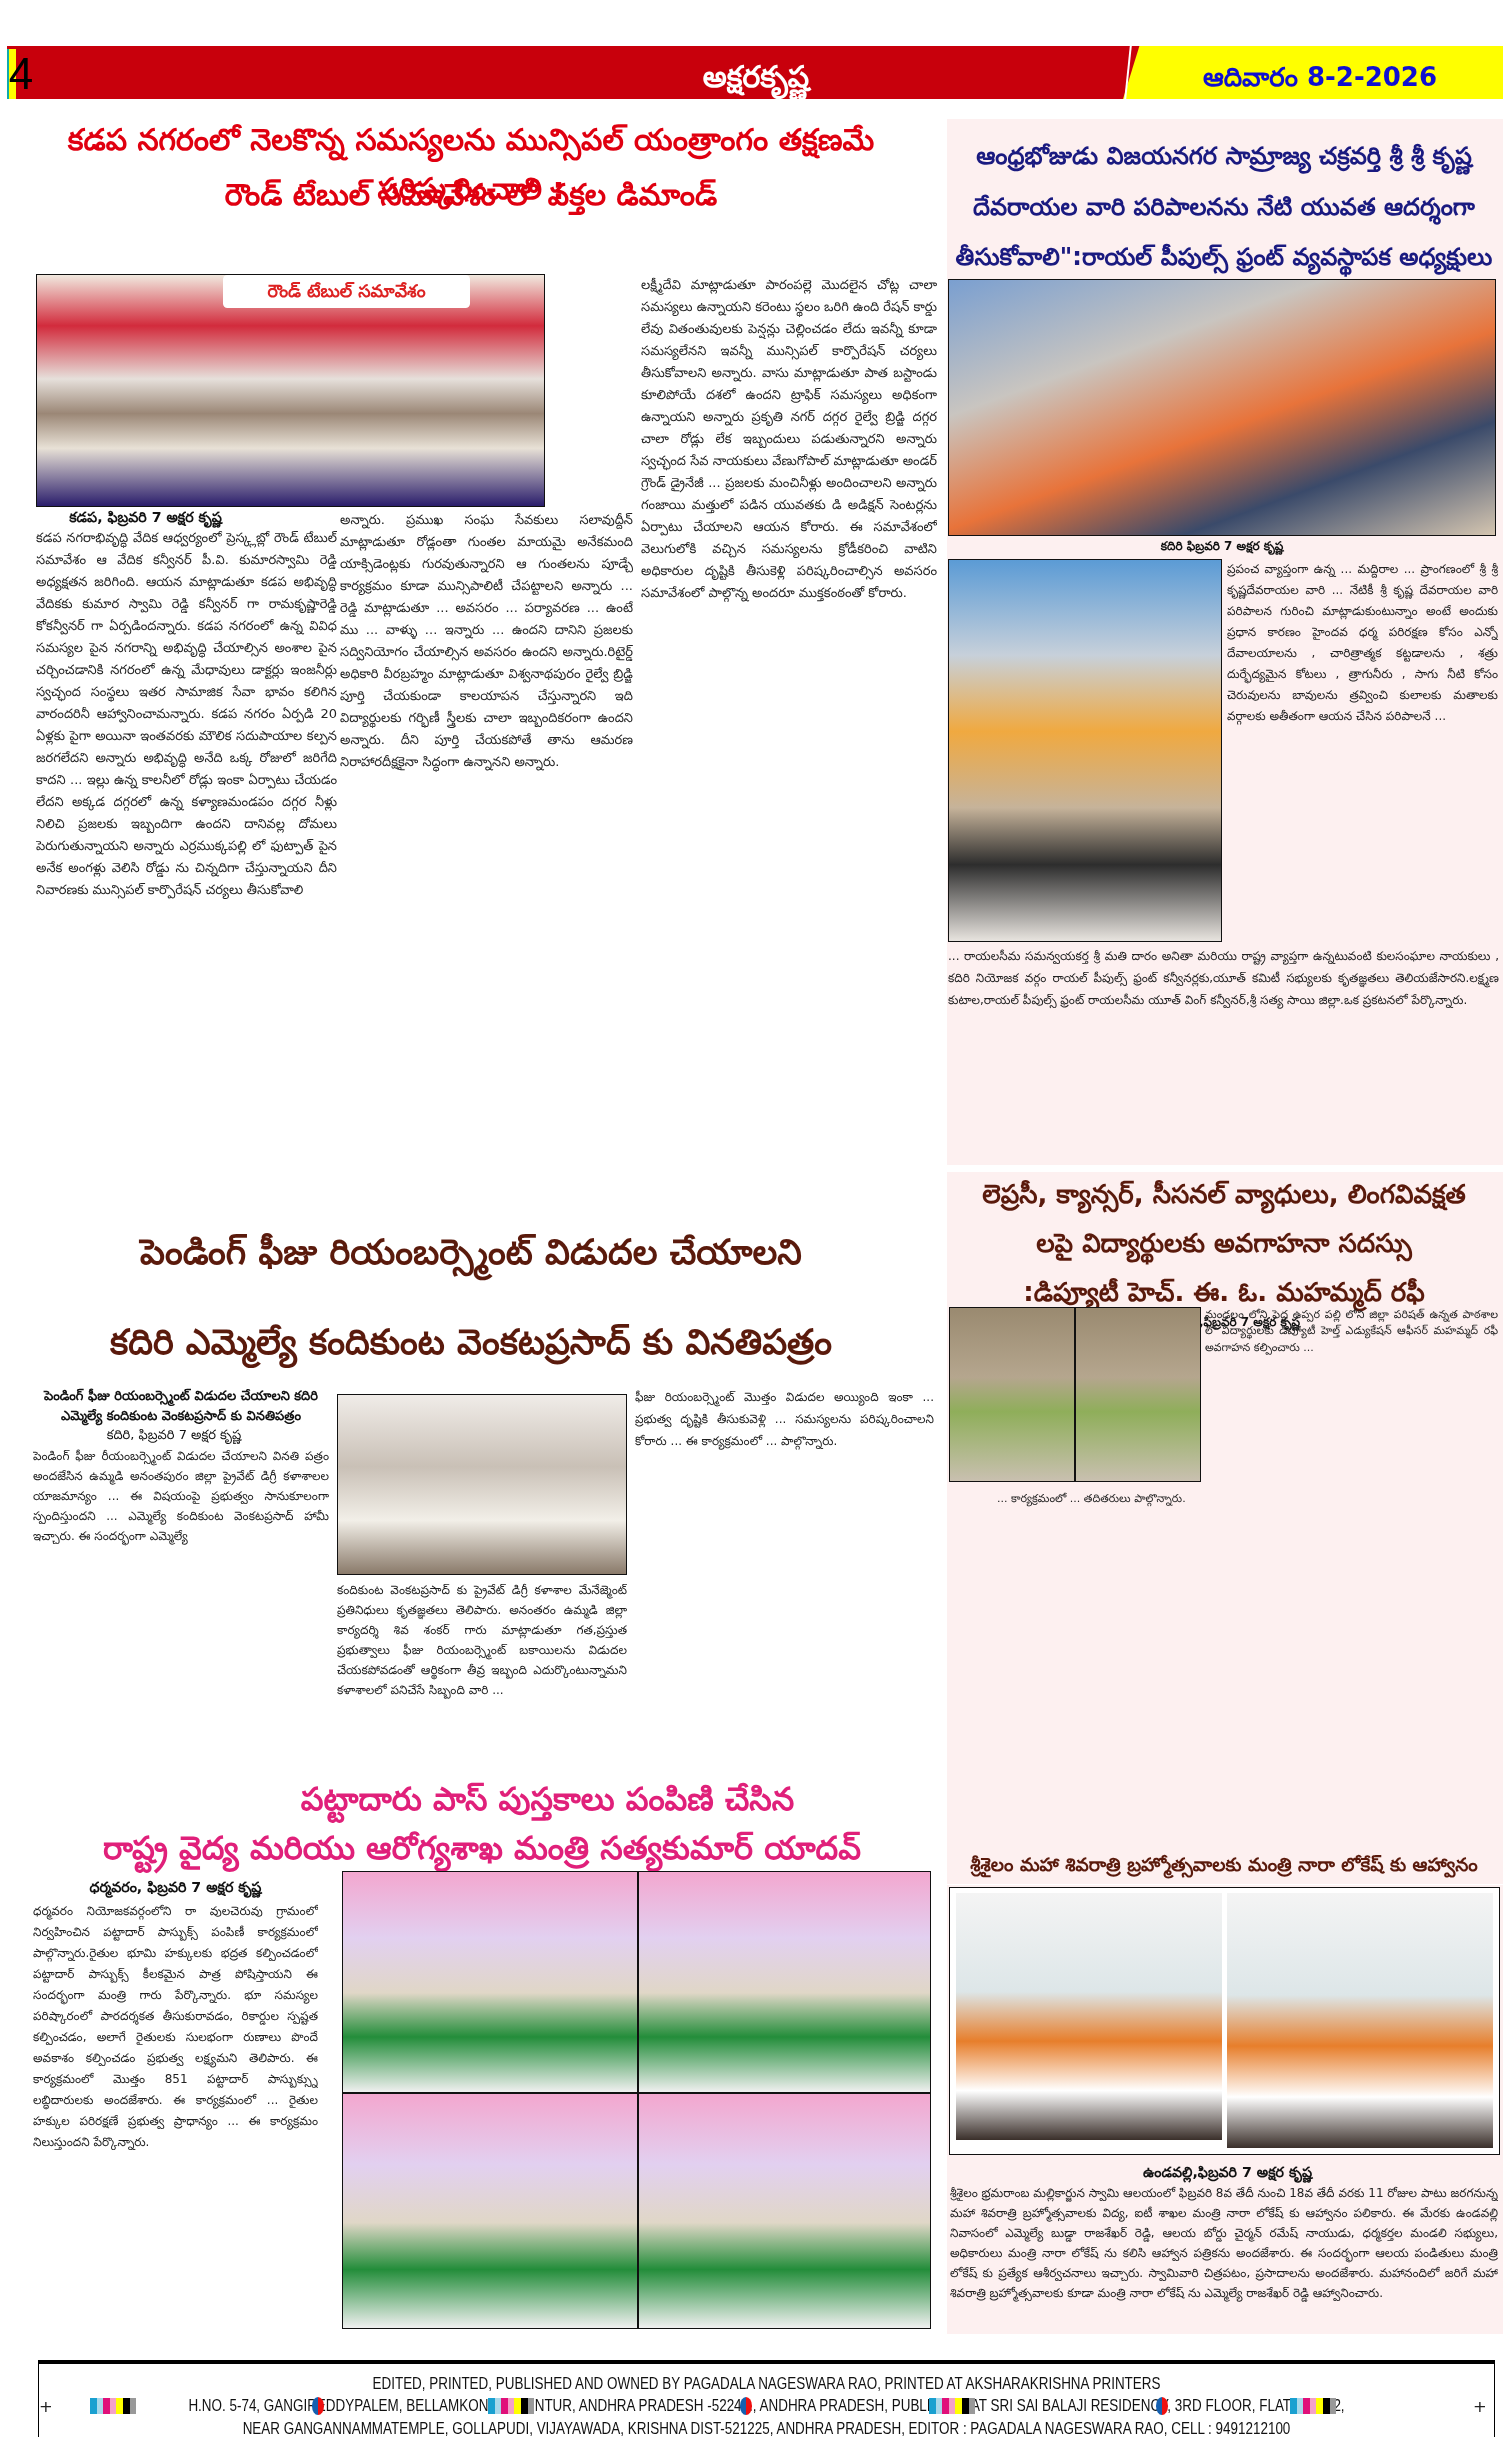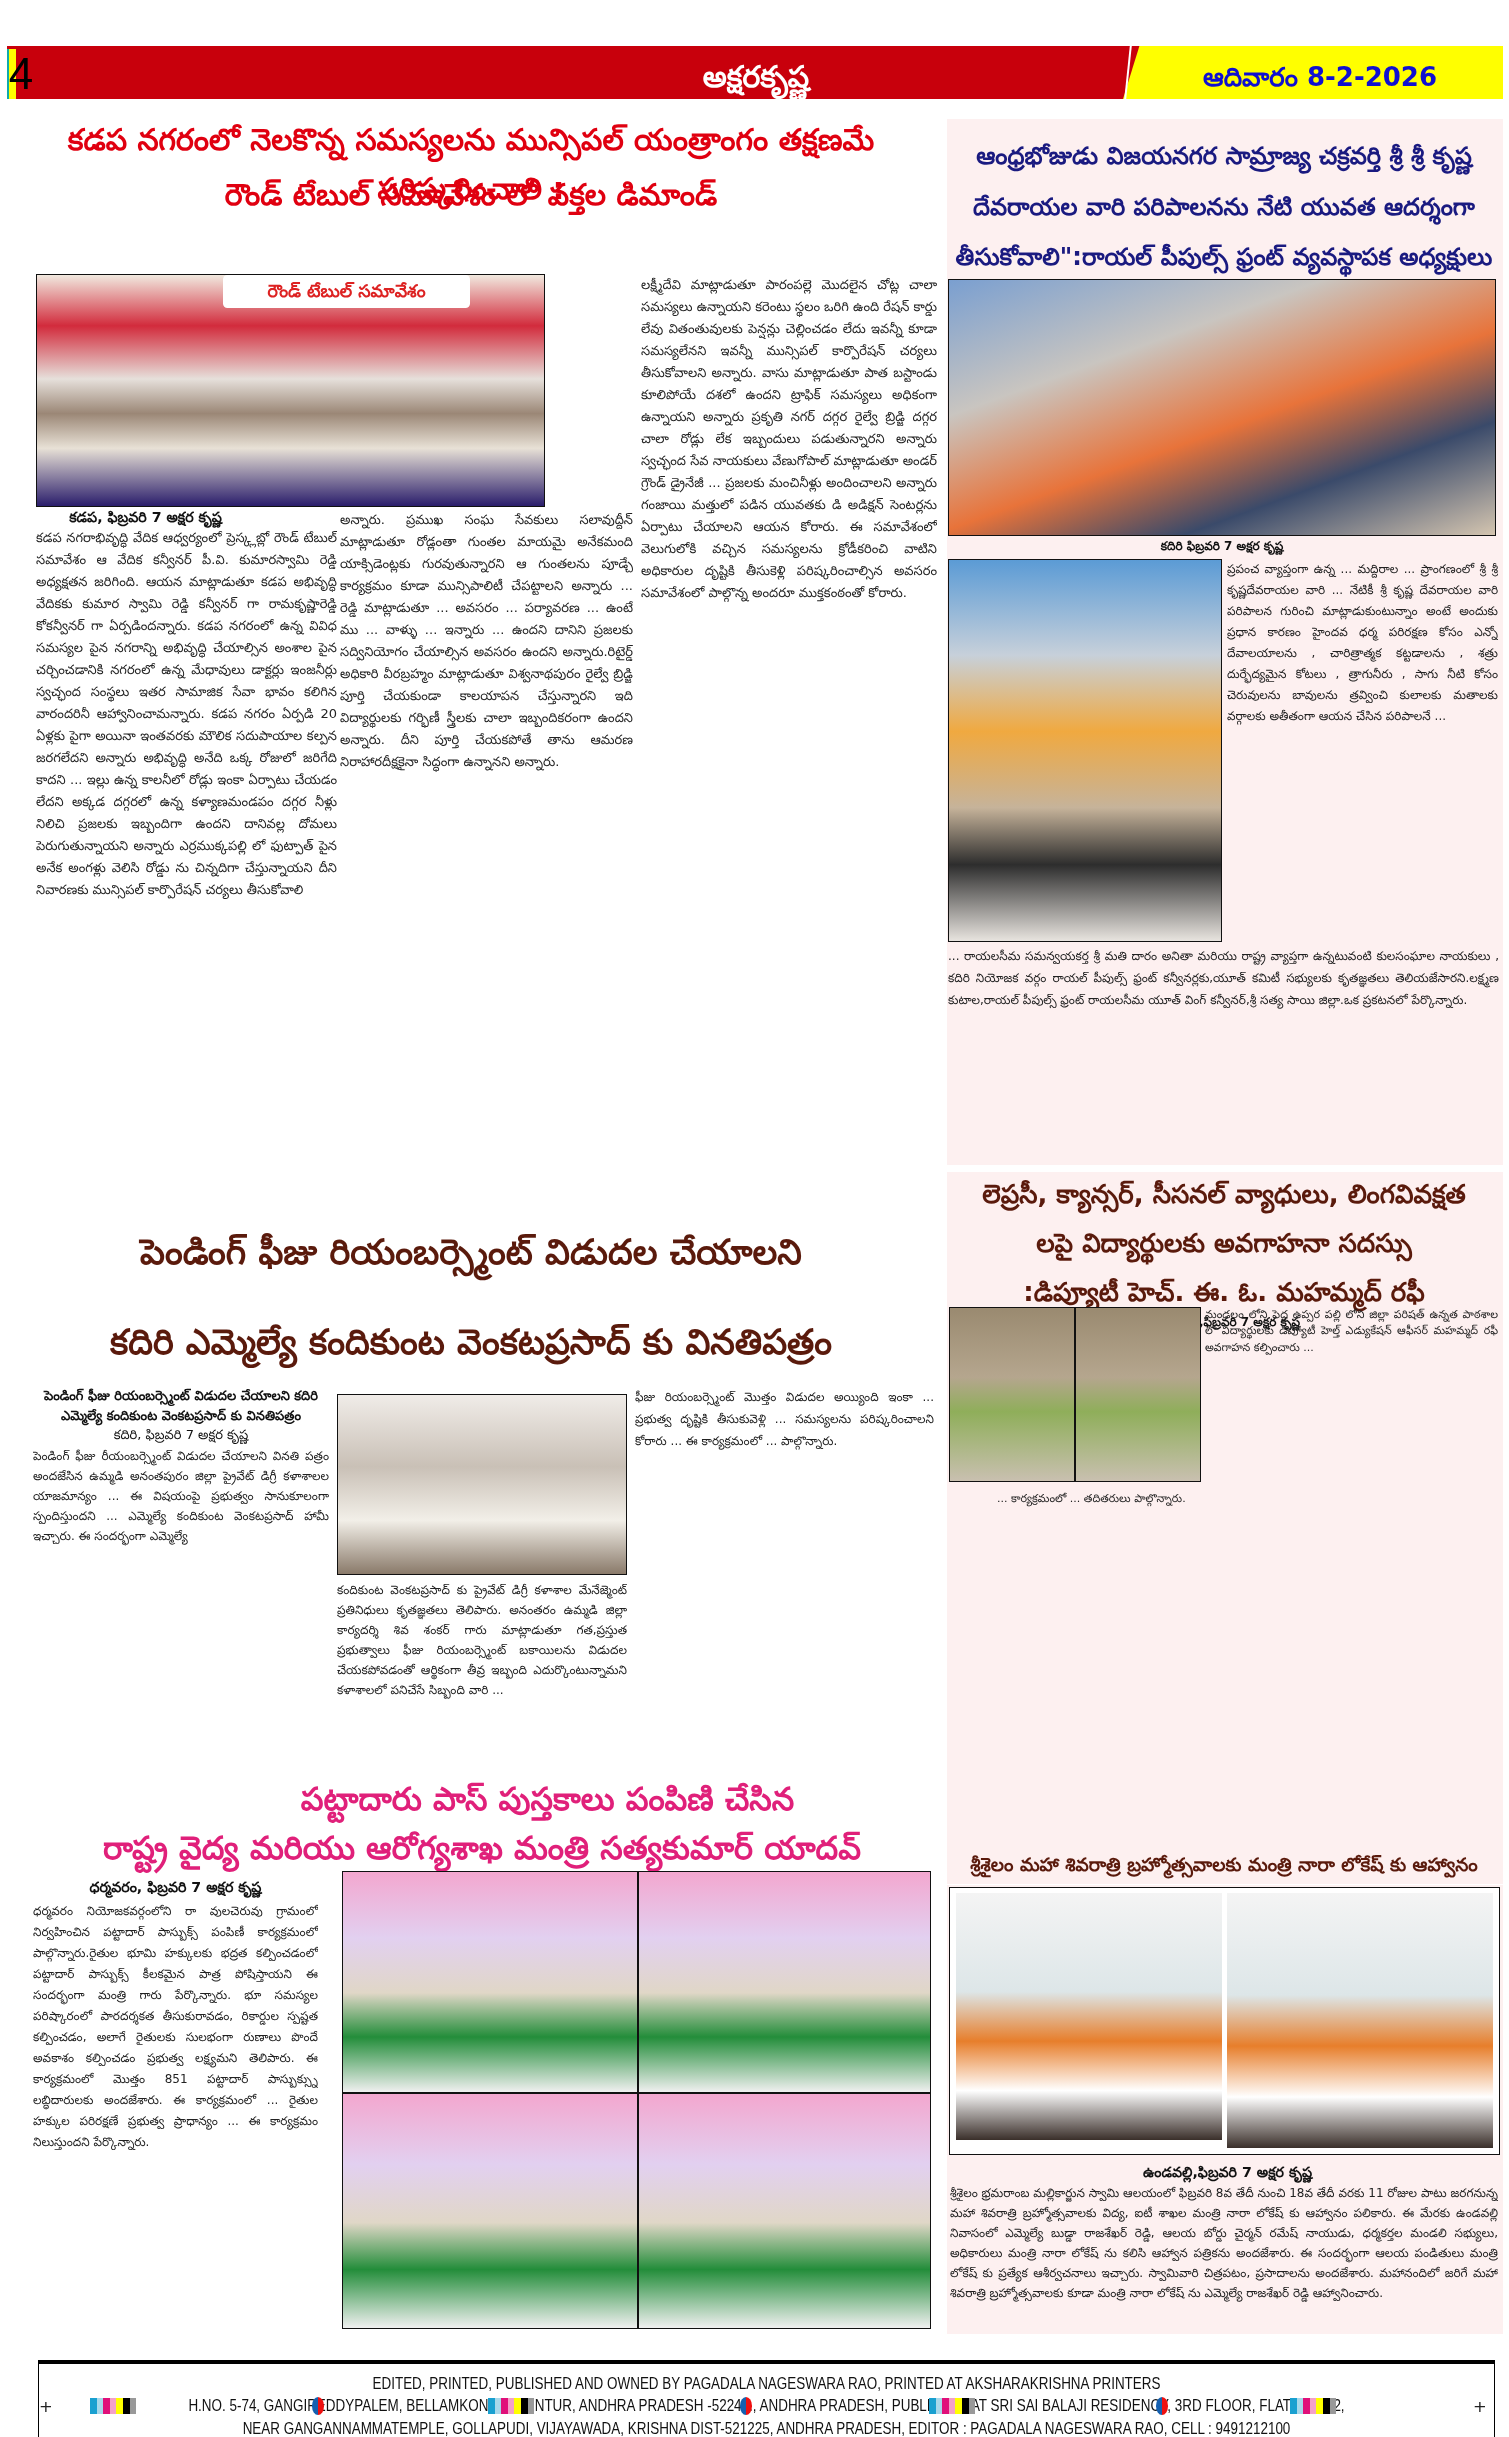--- a/index.html
+++ b/index.html
@@ -68,21 +68,21 @@
 <div class="abs hl navy" style="left:953px;top:283px;width:542px;font-size:24px;line-height:50px">తిరుమల శెట్టి రెడ్డి శేఖర్ రాయల్.</div>
 <div class="abs photo ph-b" style="left:948px;top:279px;width:548px;height:257px"></div>
 <div class="abs dl" style="left:1096px;top:539px;width:252px;font-size:12px">కదిరి ఫిబ్రవరి 7 అక్షర కృష్ణ</div>
 <div class="abs photo ph-c" style="left:948px;top:559px;width:274px;height:383px"></div>
 <div class="abs body" style="left:1227px;top:559px;width:271px;height:383px;font-size:12px;line-height:21px">ప్రపంచ వ్యాప్తంగా ఉన్న ... మద్దిరాల ... ప్రాంగణంలో శ్రీ శ్రీ కృష్ణదేవరాయల వారి ... నేటికీ శ్రీ కృష్ణ దేవరాయల వారి పరిపాలన గురించి మాట్లాడుకుంటున్నాం అంటే అందుకు ప్రధాన కారణం హైందవ ధర్మ పరిరక్షణ కోసం ఎన్నో దేవాలయాలను , చారిత్రాత్మక కట్టడాలను , శత్రు దుర్భేద్యమైన కోటలు , త్రాగునీరు , సాగు నీటి కోసం చెరువులను బావులను త్రవ్వించి కులాలకు మతాలకు వర్గాలకు అతీతంగా ఆయన చేసిన పరిపాలనే ...</div>
 <div class="abs body" style="left:948px;top:945px;width:551px;height:219px;font-size:12px;line-height:22px">... రాయలసీమ సమన్వయకర్త శ్రీ మతి దారం అనితా మరియు రాష్ట్ర వ్యాప్తగా ఉన్నటువంటి కులసంఘాల నాయకులు , కదిరి నియోజక వర్గం రాయల్ పీపుల్స్ ఫ్రంట్ కన్వీనర్లకు,యూత్ కమిటీ సభ్యులకు కృతజ్ఞతలు తెలియజేసారని.లక్ష్మణ కుటాల,రాయల్ పీపుల్స్ ఫ్రంట్ రాయలసీమ యూత్ వింగ్ కన్వీనర్,శ్రీ సత్య సాయి జిల్లా.ఒక ప్రకటనలో పేర్కొన్నారు.</div>
 
 <div class="abs hl brown" style="left:22px;top:1222px;width:898px;font-size:35px;line-height:60px">పెండింగ్ ఫీజు రియంబర్స్మెంట్ విడుదల చేయాలని</div>
 <div class="abs hl brown" style="left:22px;top:1312px;width:898px;font-size:35px;line-height:60px">కదిరి ఎమ్మెల్యే కందికుంట వెంకటప్రసాద్ కు వినతిపత్రం</div>
 <div class="abs" style="left:33px;top:1386px;width:296px;font-size:13px;line-height:20px;font-weight:bold;text-align:center">పెండింగ్ ఫీజు రియంబర్స్మెంట్ విడుదల చేయాలని కదిరి ఎమ్మెల్యే కందికుంట వెంకటప్రసాద్ కు వినతిపత్రం</div>
-<div class="abs dl" style="left:33px;top:1427px;width:296px;font-weight:normal;font-size:13px">కదిరి, ఫిబ్రవరి 7 అక్షర కృష్ణ</div>
+<div class="abs dl" style="left:26px;top:1427px;width:296px;font-weight:normal;font-size:13px">కదిరి, ఫిబ్రవరి 7 అక్షర కృష్ణ</div>
 <div class="abs body" style="left:33px;top:1446px;width:296px;height:307px;font-size:12px;line-height:20px">పెండింగ్ ఫీజు రీయంబర్స్మెంట్ విడుదల చేయాలని వినతి పత్రం అందజేసిన ఉమ్మడి అనంతపురం జిల్లా ప్రైవేట్ డిగ్రీ కళాశాలల యాజమాన్యం ... ఈ విషయంపై ప్రభుత్వం సానుకూలంగా స్పందిస్తుందని ... ఎమ్మెల్యే కందికుంట వెంకటప్రసాద్ హామీ ఇచ్చారు. ఈ సందర్భంగా ఎమ్మెల్యే</div>
 <div class="abs photo ph-d" style="left:337px;top:1394px;width:290px;height:181px"></div>
 <div class="abs body" style="left:337px;top:1580px;width:290px;height:175px;font-size:12px;line-height:20px">కందికుంట వెంకటప్రసాద్ కు ప్రైవేట్ డిగ్రీ కళాశాల మేనేజ్మెంట్ ప్రతినిధులు కృతజ్ఞతలు తెలిపారు. అనంతరం ఉమ్మడి జిల్లా కార్యదర్శి శివ శంకర్ గారు మాట్లాడుతూ గత,ప్రస్తుత ప్రభుత్వాలు ఫీజు రియంబర్స్మెంట్ బకాయిలను విడుదల చేయకపోవడంతో ఆర్థికంగా తీవ్ర ఇబ్బంది ఎదుర్కొంటున్నామని కళాశాలలో పనిచేసే సిబ్బంది వారి ...</div>
 <div class="abs body" style="left:635px;top:1386px;width:299px;height:367px;font-size:12px;line-height:22px">ఫీజు రియంబర్స్మెంట్ మొత్తం విడుదల అయ్యింది ఇంకా ... ప్రభుత్వ దృష్టికి తీసుకువెళ్లి ... సమస్యలను పరిష్కరించాలని కోరారు ... ఈ కార్యక్రమంలో ... పాల్గొన్నారు.</div>
 
 <div class="abs pinkbg" style="left:947px;top:1172px;width:556px;height:712px"></div>
 <div class="abs hl brown" style="left:953px;top:1167px;width:542px;font-size:26px;line-height:55px">లెప్రసీ, క్యాన్సర్, సీసనల్ వ్యాధులు, లింగవివక్షత</div>
 <div class="abs hl brown" style="left:953px;top:1216px;width:542px;font-size:26px;line-height:55px">లపై విద్యార్థులకు అవగాహనా సదస్సు</div>
 <div class="abs hl brown" style="left:953px;top:1265px;width:542px;font-size:26px;line-height:55px">:డిప్యూటీ హెచ్. ఈ. ఓ. మహమ్మద్ రఫీ</div>
 <div class="abs dl" style="left:1107px;top:1315px;width:252px;font-size:12px">సోమల,ఫిబ్రవరి 7 అక్షర కృష్ణ</div>

